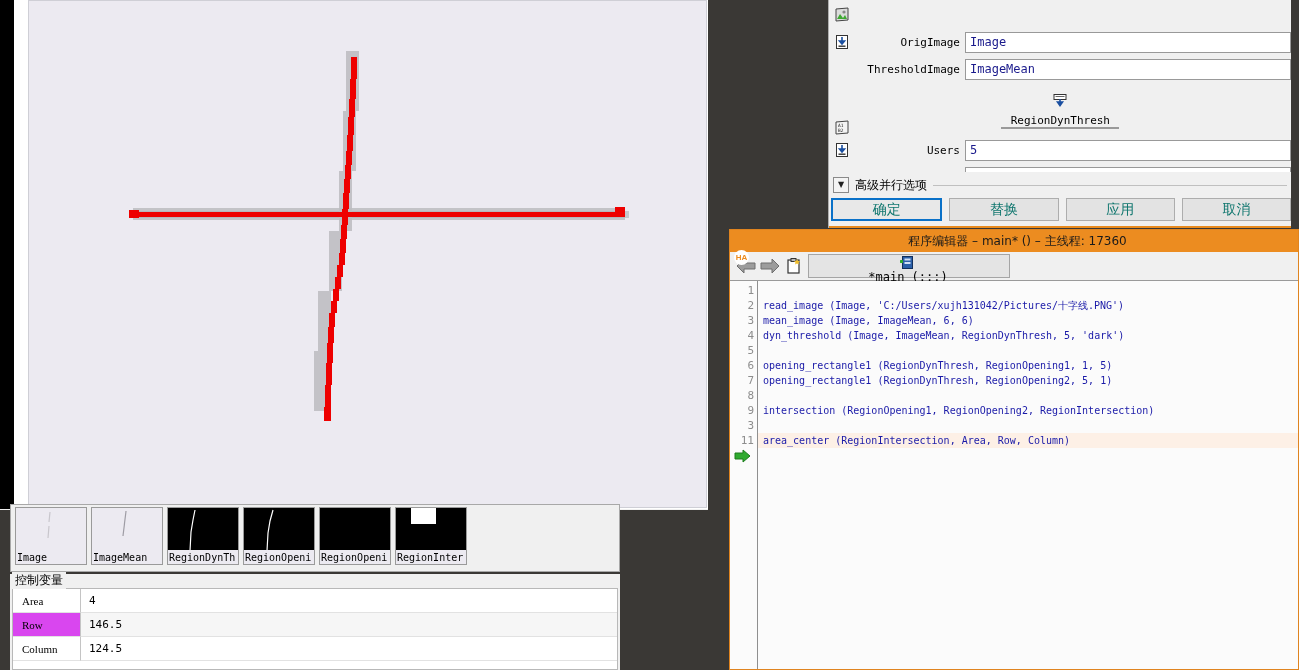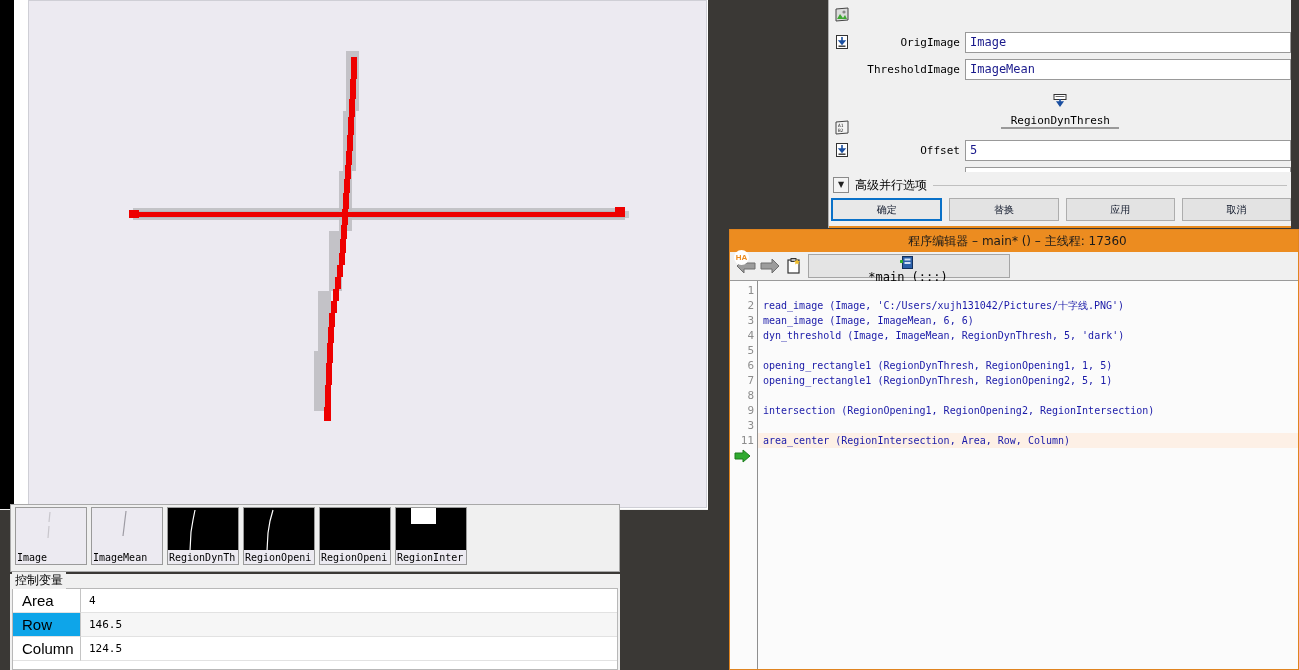--- a/index.html
+++ b/index.html
@@ -85,26 +85,26 @@
   .ctrlvar-legend-line {
     position: absolute; left: 58px; top: 14px; right: 2px;
     border-top: 1px solid #b8b8b8; z-index: 2;
   }
   .var-row { display: flex; height: 24px; align-items: stretch; }
   .var-row.alt { background: #f6f6f6; }
   .var-name {
     width: 68px; box-sizing: border-box;
     border-right: 1px solid #c4c4c4;
     border-bottom: 1px solid #e2e2e2;
-    font-family: Liberation Sans, sans-serif; font-size: 15px; color: #000;
+    font-family: Liberation Serif, serif; font-size: 11px; color: #000;
     display: flex; align-items: center; padding-left: 9px;
     background: #ffffff;
     text-align: center;
   }
-  .var-row.alt .var-name { background: #0ea5e9; }
+  .var-row.alt .var-name { background: #d946ef; }
   .var-val {
     flex: 1 1 auto; box-sizing: border-box;
     border-bottom: 1px solid #e2e2e2;
     font-family: "DejaVu Sans Mono", monospace; font-size: 11px; color: #000;
     display: flex; align-items: center; padding-left: 8px;
   }
 
   
   .op-dialog {
     position: absolute; left: 828px; top: 0; width: 463px; height: 228px;
@@ -140,21 +140,21 @@
   }
   .adv-label { font-size: 12px; color: #000; margin: 0 6px; white-space: nowrap; }
   .adv-rule { flex: 1 1 auto; border-top: 1px solid #c0c0c0; }
   .op-buttons {
     position: absolute; left: 2px; top: 198px; right: 0px; height: 24px;
     display: flex; gap: 7px;
   }
   .op-btn {
     flex: 1 1 0; height: 23px; box-sizing: border-box;
     background: #e3e3e3; border: 1px solid #adadad;
-    font-size: 10px; color: #0f172a;
+    font-size: 14px; color: #0f766e;
     display: flex; align-items: center; justify-content: center;
   }
   .op-btn.primary { background: #e8e8e8; border: 2px solid #0a71c8; }
   .op-bottom-rule { position: absolute; left: 0; bottom: 0; right: 0; height: 2px; background: #e88b1f; }
 
   
   .editor-win {
     position: absolute; left: 729px; top: 229px; width: 570px; height: 441px;
     background: #f7f7f7; box-sizing: border-box;
     border: 1px solid #e0841f;
@@ -409,21 +409,21 @@
       </div>
 
       <div class="param-row" style="top:137px;">
         <div class="param-icon">
           <svg width="16" height="16" viewBox="0 0 16 16">
             <rect x="2.5" y="1.5" width="11" height="13" fill="#fff" stroke="#333" stroke-width="1"></rect>
             <path d="M8 3 L8 8 M5.5 7 L8 10 L10.5 7 Z" stroke="#1a4fa0" stroke-width="1.6" fill="#1a4fa0"></path>
             <rect x="4.5" y="11.5" width="7" height="1.4" fill="#333"></rect>
           </svg>
         </div>
-        <div class="param-label">Offset</div>
+        <div class="param-label">Users</div>
         <div class="param-input">5</div>
       </div>
 
       <div class="param-row" style="top:164px;">
         <div class="param-icon"></div>
         <div class="param-label"></div>
         <div class="param-input empty"></div>
       </div>
     </div>
 

